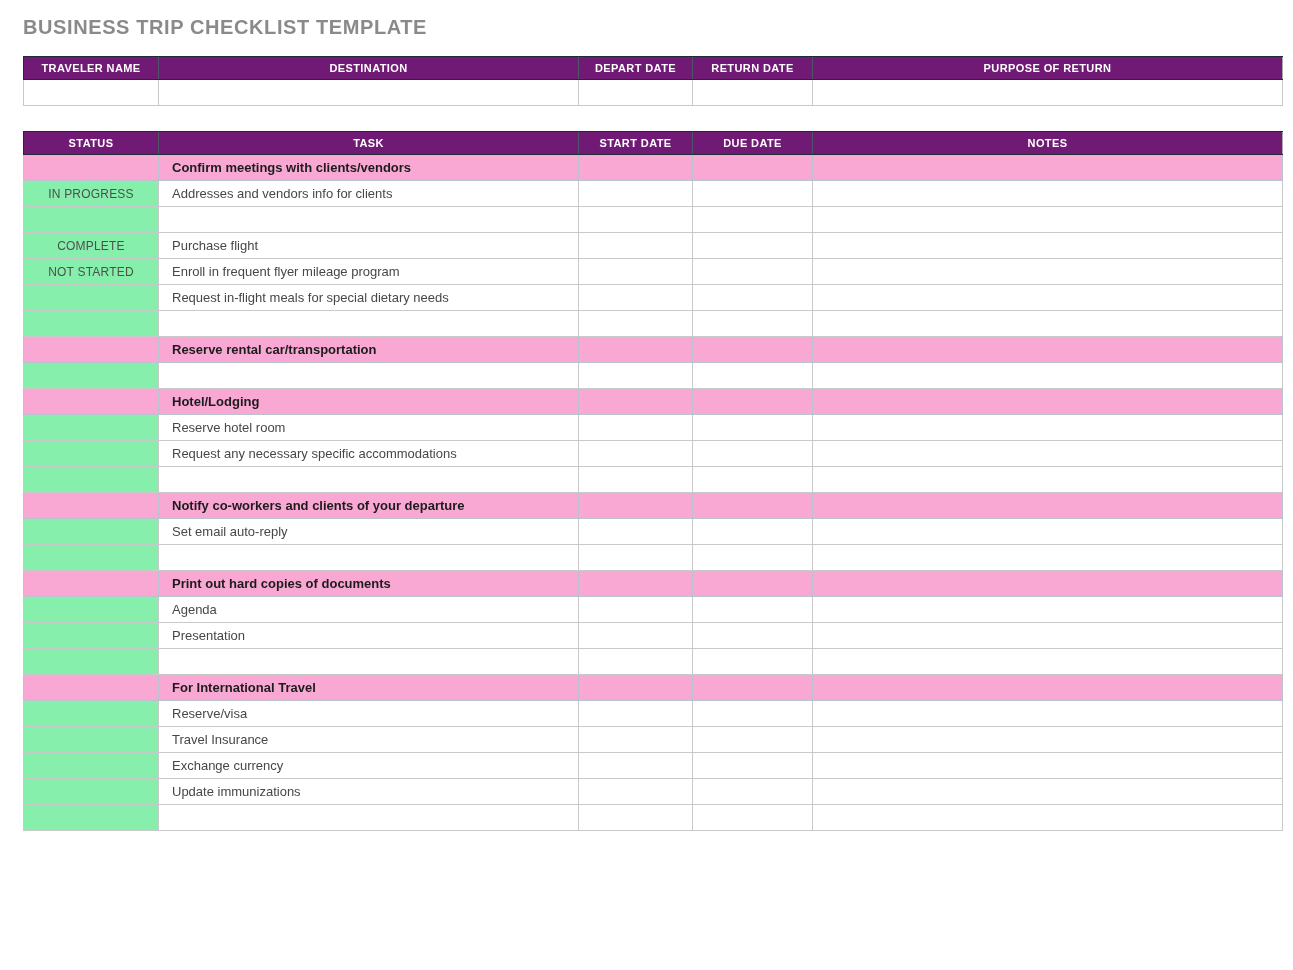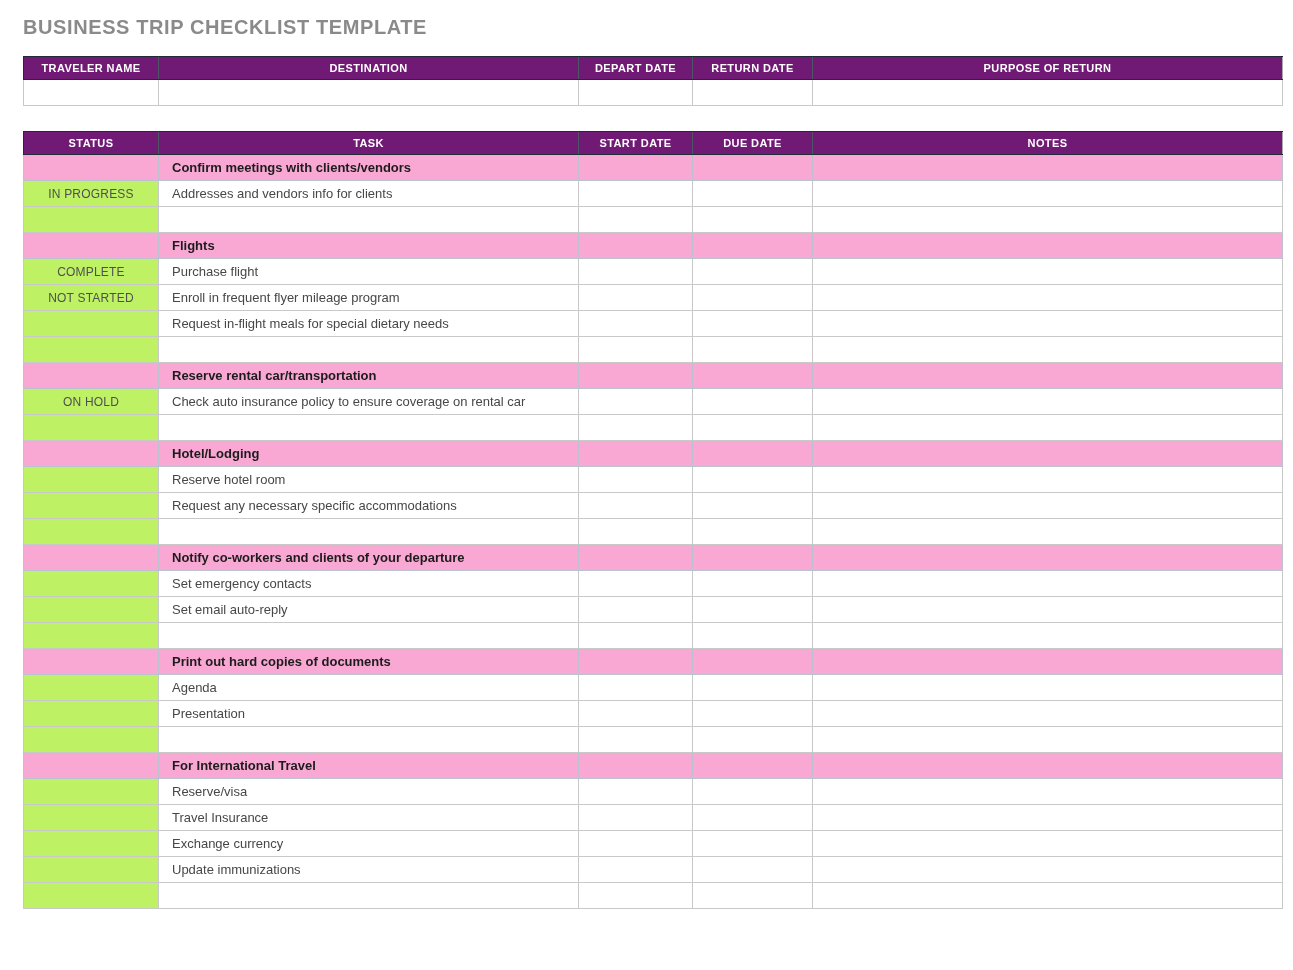--- a/index.html
+++ b/index.html
@@ -56,21 +56,21 @@
     font-size: 13px;
     color: #474747;
     background: #ffffff;
     padding: 0 13px;
     vertical-align: middle;
     white-space: nowrap;
     overflow: hidden;
   }
 
   .status-cell {
-    background: #bef264;
+    background: #86efac;
     text-align: center;
     font-size: 12px;
     color: #4f4f4f;
     padding: 0 4px;
     letter-spacing: 0.2px;
   }
 
   .section-row td {
     background: #f9a8d4;
     border-color: #b9c2ce;
@@ -148,27 +148,20 @@
           <td class="date-cell"></td>
           <td class="notes-cell"></td>
         </tr>
         <tr class="task-row">
           <td class="status-cell"></td>
           <td class="task-cell"></td>
           <td class="date-cell"></td>
           <td class="date-cell"></td>
           <td class="notes-cell"></td>
         </tr>
-        <tr class="section-row">
-          <td class="status-cell"></td>
-          <td class="section-title-cell">Flights</td>
-          <td class="date-cell"></td>
-          <td class="date-cell"></td>
-          <td class="notes-cell"></td>
-        </tr>
         <tr class="task-row">
           <td class="status-cell">COMPLETE</td>
           <td class="task-cell">Purchase flight</td>
           <td class="date-cell"></td>
           <td class="date-cell"></td>
           <td class="notes-cell"></td>
         </tr>
         <tr class="task-row">
           <td class="status-cell">NOT STARTED</td>
           <td class="task-cell">Enroll in frequent flyer mileage program</td>
@@ -191,27 +184,20 @@
           <td class="notes-cell"></td>
         </tr>
         <tr class="section-row">
           <td class="status-cell"></td>
           <td class="section-title-cell">Reserve rental car/transportation</td>
           <td class="date-cell"></td>
           <td class="date-cell"></td>
           <td class="notes-cell"></td>
         </tr>
         <tr class="task-row">
-          <td class="status-cell">ON HOLD</td>
-          <td class="task-cell">Check auto insurance policy to ensure coverage on rental car</td>
-          <td class="date-cell"></td>
-          <td class="date-cell"></td>
-          <td class="notes-cell"></td>
-        </tr>
-        <tr class="task-row">
           <td class="status-cell"></td>
           <td class="task-cell"></td>
           <td class="date-cell"></td>
           <td class="date-cell"></td>
           <td class="notes-cell"></td>
         </tr>
         <tr class="section-row">
           <td class="status-cell"></td>
           <td class="section-title-cell">Hotel/Lodging</td>
           <td class="date-cell"></td>
@@ -235,27 +221,20 @@
         <tr class="task-row">
           <td class="status-cell"></td>
           <td class="task-cell"></td>
           <td class="date-cell"></td>
           <td class="date-cell"></td>
           <td class="notes-cell"></td>
         </tr>
         <tr class="section-row">
           <td class="status-cell"></td>
           <td class="section-title-cell">Notify co-workers and clients of your departure</td>
-          <td class="date-cell"></td>
-          <td class="date-cell"></td>
-          <td class="notes-cell"></td>
-        </tr>
-        <tr class="task-row">
-          <td class="status-cell"></td>
-          <td class="task-cell">Set emergency contacts</td>
           <td class="date-cell"></td>
           <td class="date-cell"></td>
           <td class="notes-cell"></td>
         </tr>
         <tr class="task-row">
           <td class="status-cell"></td>
           <td class="task-cell">Set email auto-reply</td>
           <td class="date-cell"></td>
           <td class="date-cell"></td>
           <td class="notes-cell"></td>

